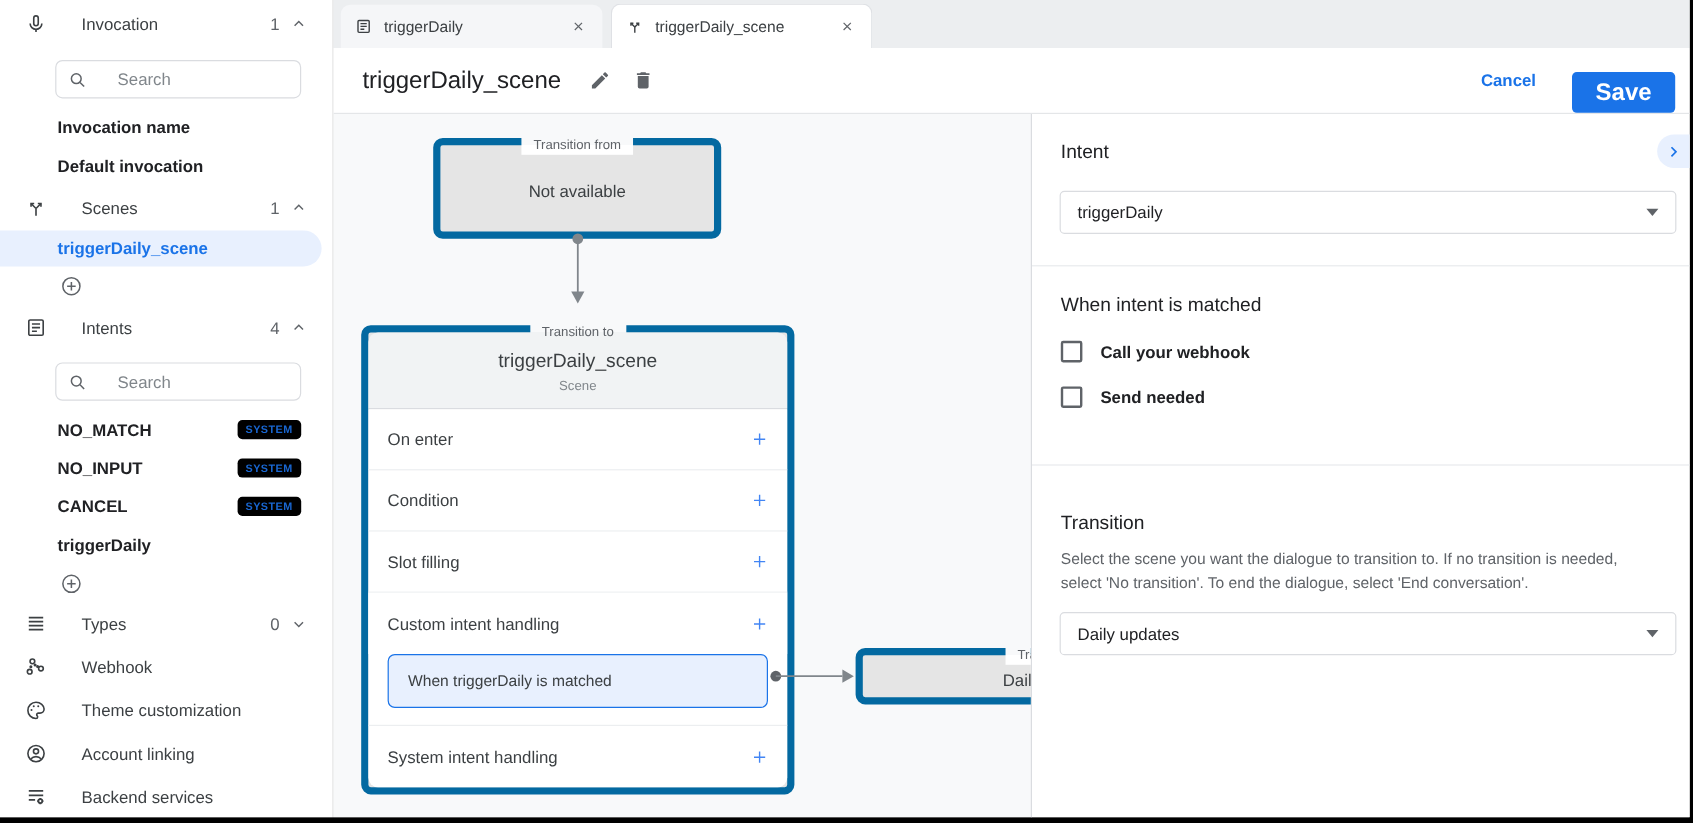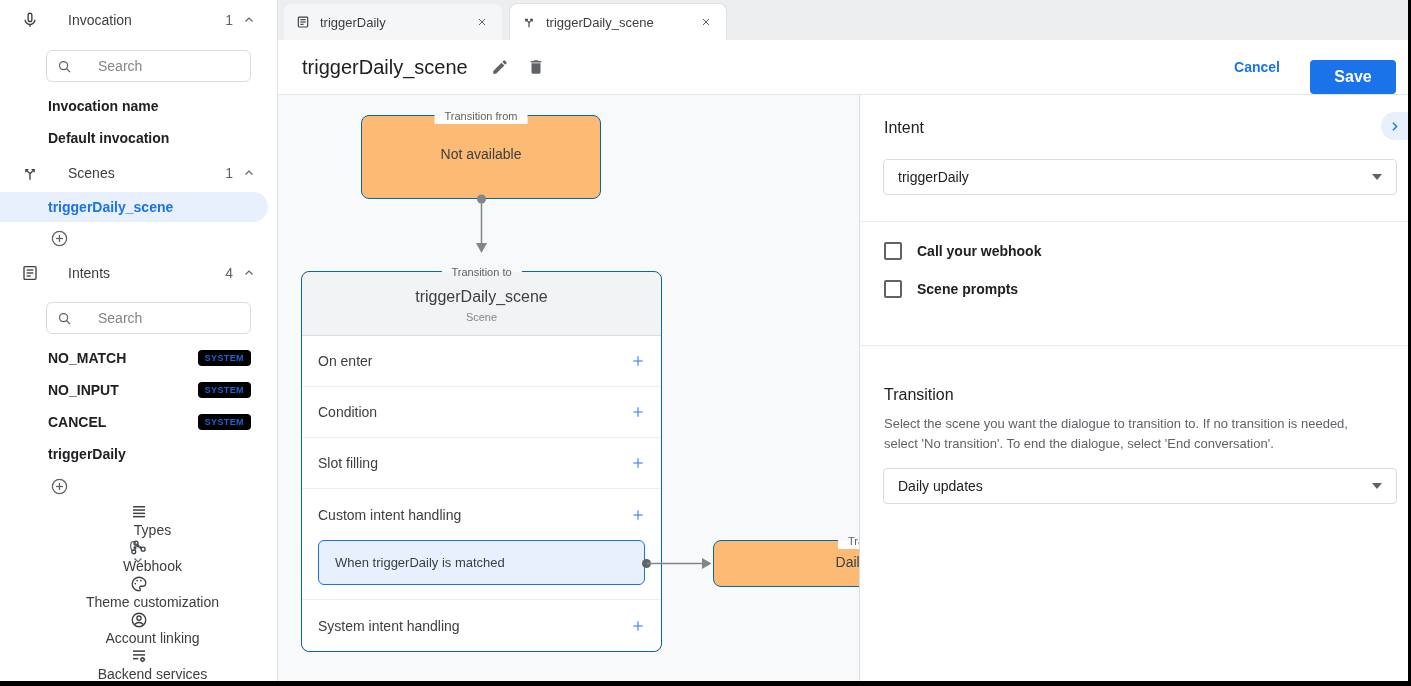--- a/index.html
+++ b/index.html
@@ -4,21 +4,21 @@
 <style>
   * { margin:0; padding:0; box-sizing:border-box; }
   html,body { width:1411px; height:686px; background:#000; overflow:hidden;
     font-family:"Liberation Sans", sans-serif; }
   .app { position:absolute; top:0; left:0; width:1408px; height:681px; background:#fff; display:flex; }
 
   
   .sidebar { width:277px; height:100%; background:#fff; flex:none; overflow:hidden; font-size:14px; color:#3c4043; }
   .side-head { display:flex; align-items:center; height:40px; padding:0 20px; }
   .side-head.h38 { height:38px; }
-  .side-head.h36 { height:36px;flex-direction:column; }
+  .side-head.h36 { height:36px; }
   .side-head .ic { width:20px; height:20px; flex:none; display:flex; align-items:center; justify-content:center; }
   .side-head .lbl { margin-left:28px; flex:1; color:#3c4043; }
   .side-head .cnt { color:#5f6368; margin-right:10px; }
   .side-head .chev { width:14px; height:14px; display:flex; align-items:center; }
   .searchbox { margin:10px 26px 8px 46px; height:32px; border:1px solid #dadce0; border-radius:6px;
     display:flex; align-items:center; padding:0 10px; background:#fff;gap:16px; }
   .searchbox input { border:none; outline:none; font-size:14px; color:#202124; width:140px; margin-left:10px;
     font-family:"Liberation Sans", sans-serif; background:transparent; }
   .searchbox input::placeholder { color:#80868b; }
   .side-item { height:32px; display:flex; align-items:center; padding-left:48px; font-weight:600; color:#202124; }
@@ -38,28 +38,28 @@
   .tab .tlabel { margin-left:10px; flex:1; white-space:nowrap; overflow:hidden; }
   .tab .closex { width:16px; height:16px; display:flex; align-items:center; justify-content:center; }
 
   .pagehead { height:55px; background:#fff; border-bottom:1px solid #e4e6e8; display:flex; align-items:center;
     padding:0 12px 0 24px; flex:none; }
   .pagehead .title { font-size:20px; color:#202124; }
   .pagehead .hicon { margin-left:22px; width:20px; height:20px; display:flex; align-items:center; justify-content:center; }
   .pagehead .spacer { flex:1; }
   .cancel-btn { color:#1a73e8; font-size:14px; font-weight:600; margin-right:30px; background:none; border:none;
     font-family:"Liberation Sans", sans-serif; cursor:pointer; }
-  .save-btn { background:#1a73e8; color:#fff; font-size:16px; font-weight:600; border:none; border-radius:4px;
+  .save-btn { background:#1a73e8; color:#fff; font-size:20px; font-weight:600; border:none; border-radius:4px;
     width:86px; height:34px; font-family:"Liberation Sans", sans-serif; cursor:pointer;margin-top:20px; }
 
   .content { flex:1; display:flex; min-height:0; }
 
   
   .canvas { width:582px; flex:none; background:#f8f9fa; border-right:1px solid #dadce0; position:relative; overflow:hidden; }
-  .node { position:absolute; background:#fdba74; border:1px solid #0369a1; border-radius:8px; }
+  .node { position:absolute; background:#e5e5e5; border:6px solid #0369a1; border-radius:8px; }
   .node-label { position:absolute; top:-8px; left:50%; transform:translateX(-50%); font-size:11px; color:#5f6368;
     padding:0 10px; white-space:nowrap; line-height:16px; }
   .from-node { left:83px; top:20px; width:240px; height:84px; }
   .from-node .node-label { background:linear-gradient(#f8f9fa 50%, #ffffff 50%); }
   .from-node .body-text { text-align:center; margin-top:30px; font-size:14px; color:#3c4043; }
 
   .to-node { left:23px; top:176px; width:361px; }
   .to-node .node-label { background:linear-gradient(#f8f9fa 50%, #f1f3f4 50%); }
   .to-head { background:#f1f3f4; border-radius:8px 8px 0 0; border-bottom:1px solid #dadce0; text-align:center;
     padding:16px 10px 12px; }
@@ -438,27 +438,28 @@
         </div>
 
         <div class="p-heading">Intent</div>
         <div class="dropdown">
           <span class="dval">triggerDaily</span>
           <span class="caret"></span>
         </div>
 
         <div class="divider"></div>
 
+        <div class="p-heading">When intent is matched</div>
         <div class="chk-row">
           <span class="chk"></span>
           <span class="chk-label">Call your webhook</span>
         </div>
         <div class="chk-row">
           <span class="chk"></span>
-          <span class="chk-label">Scene prompts</span>
+          <span class="chk-label">Send needed</span>
         </div>
 
         <div class="divider d2"></div>
 
         <div class="p-heading mt30">Transition</div>
         <div class="p-desc">Select the scene you want the dialogue to transition to. If no transition is needed, select 'No transition'. To end the dialogue, select 'End conversation'.</div>
         <div class="dropdown" style="margin-top:14px">
           <span class="dval">Daily updates</span>
           <span class="caret"></span>
         </div>

